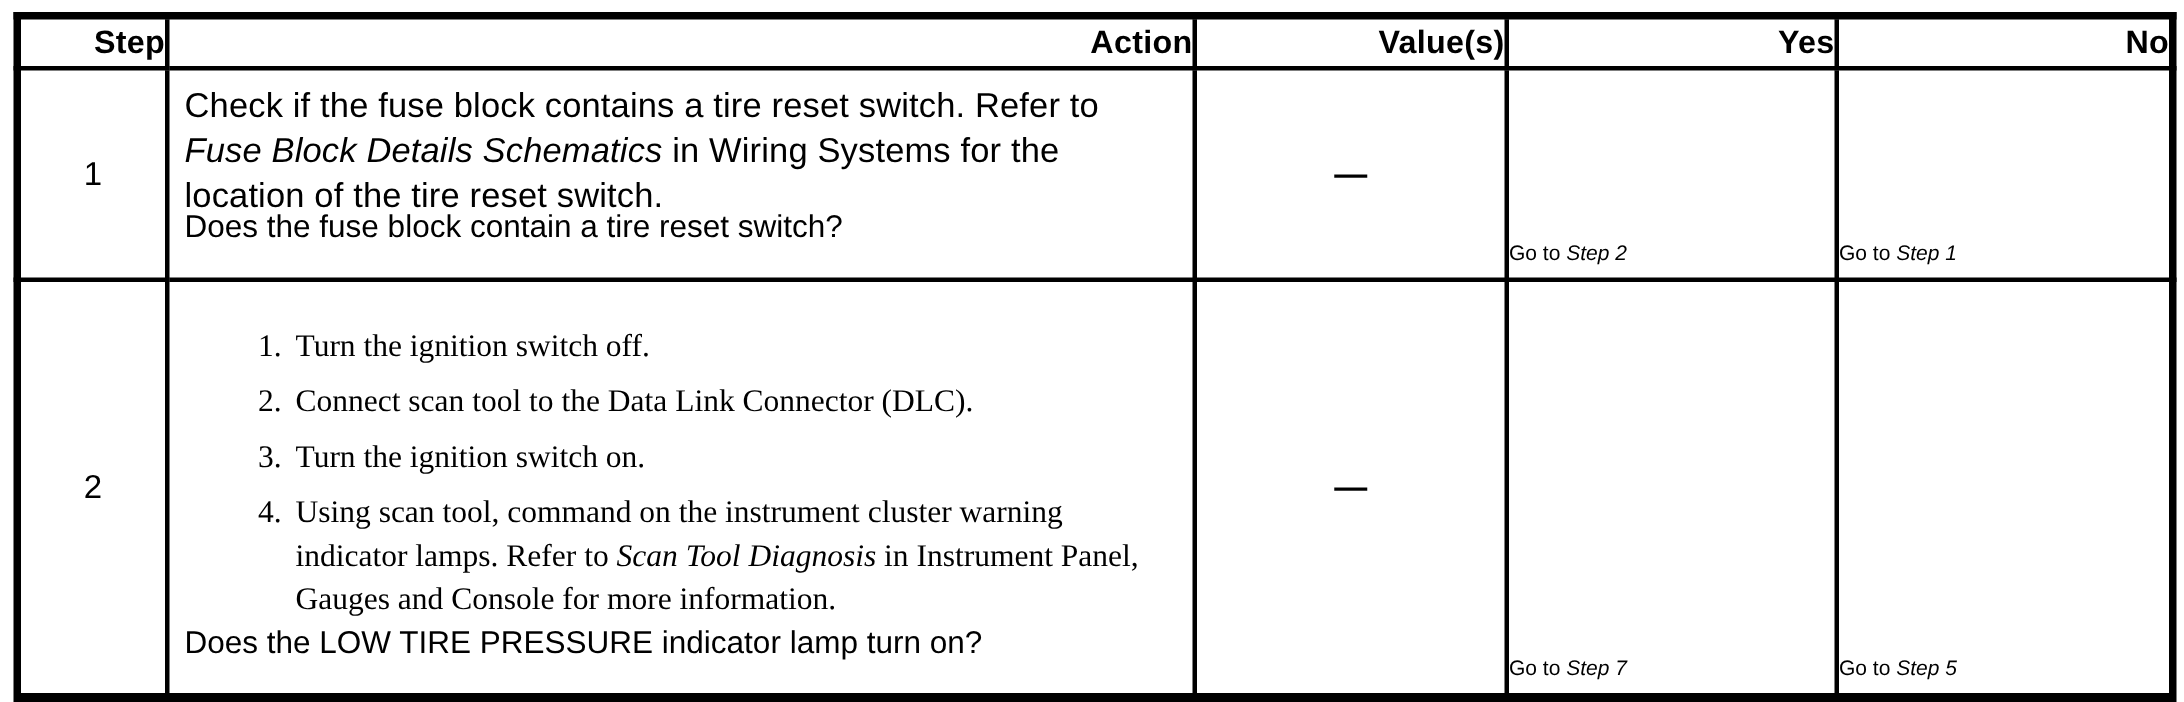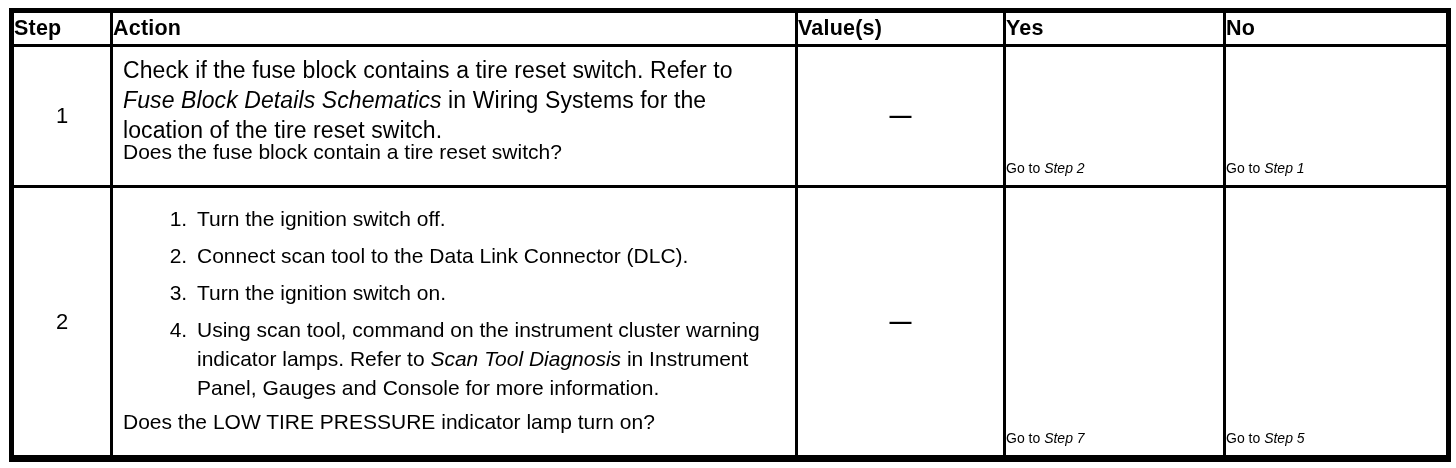--- a/index.html
+++ b/index.html
@@ -27,21 +27,21 @@
     border: 5px solid #000;
     border-bottom-width: 7px;
   }
   table.diag th, table.diag td {
     border: 3px solid #000;
   }
   thead th {
     height: 35px;
     font-size: 21.5px;
     font-weight: bold;
-    text-align: left;
+    text-align: right;
     vertical-align: middle;
     border-bottom-width: 4px;
     letter-spacing: 0.2px;
   }
   tr.row-step1 { height: 134px; }
   tr.row-step2 { height: 272px; }
   td.step-cell {
     text-align: center;
     vertical-align: middle;
     font-size: 22px;
@@ -50,23 +50,24 @@
     position: relative;
     vertical-align: top;
     padding: 8px 10px 40px 10px;
   }
   .action-paragraph {
     font-size: 23px;
     line-height: 30px;
     letter-spacing: 0.1px;
   }
   ol.steps-list {
-    margin-top: 8px;
+    margin-top: 20px;
     padding-left: 70px;
     list-style: decimal;
+    font-family: Liberation Serif, serif;
   }
   ol.steps-list li {
     font-size: 21px;
     line-height: 29px;
     margin-bottom: 8px;
     padding-left: 4px;
   }
   .question-line {
     position: absolute;
     left: 10px;

